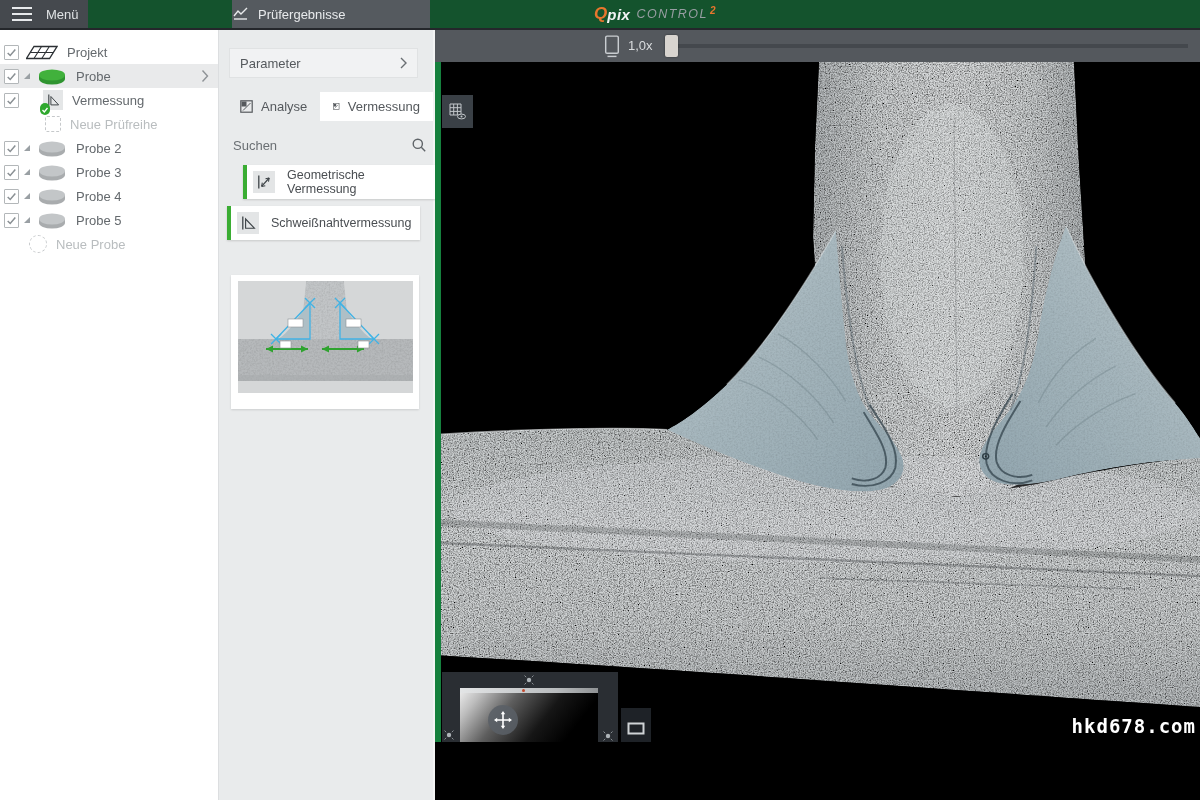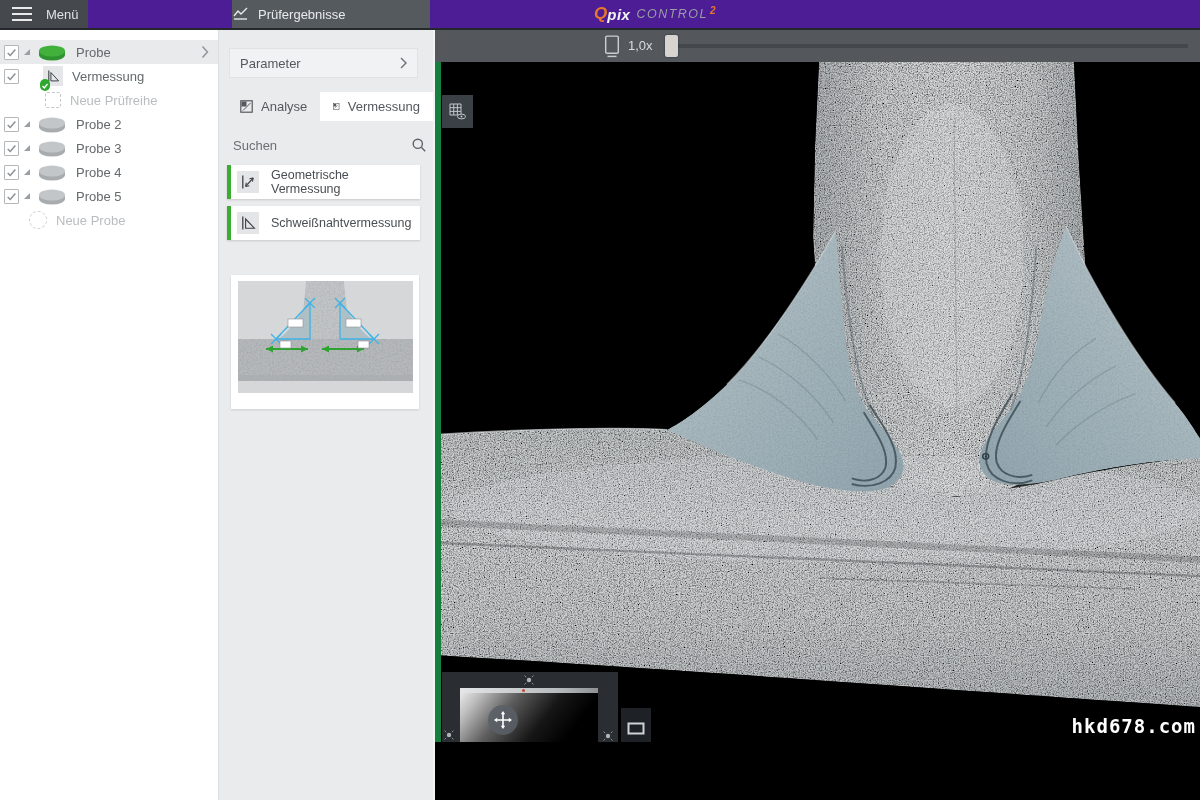--- a/index.html
+++ b/index.html
@@ -1,20 +1,20 @@
 <!DOCTYPE html>
 <html><head>
 <meta charset="utf-8">
 <style>
   html,body{margin:0;padding:0;background:#000;}
   .app{position:relative;width:1200px;height:800px;overflow:hidden;
        font-family:"Liberation Sans",sans-serif;-webkit-font-smoothing:antialiased;}
 
   
-  .topbar{position:absolute;left:0;top:0;width:1200px;height:30px;background:#4c1d95;}
+  .topbar{position:absolute;left:0;top:0;width:1200px;height:30px;background:#14532d;}
   .topbar .bottomline{position:absolute;left:0;top:28px;width:100%;height:2px;background:#24272b;}
   .menu-area{position:absolute;left:0;top:0;width:88px;height:28px;background:#45494e;
              display:flex;align-items:center;gap:14px;padding-left:12px;box-sizing:border-box;color:#dfe2e4;font-size:13px;}
   .hamburger{width:20px;height:14px;display:flex;flex-direction:column;justify-content:space-between;}
   .hamburger span{display:block;height:2px;background:#e8eaec;}
   .tab-program{position:absolute;left:88px;top:0;width:144px;height:30px;background:#3aad33;
                display:flex;align-items:center;gap:9px;padding-left:10px;box-sizing:border-box;color:#fff;font-size:13px;}
   .tab-results{position:absolute;left:232px;top:0;width:198px;height:28px;background:#555a5f;
                display:flex;align-items:center;gap:9px;box-sizing:border-box;color:#e8eaec;font-size:13px;}
   .logo{position:absolute;left:594px;top:0;height:28px;display:flex;align-items:center;}
@@ -115,20 +115,32 @@
       <span class="q">Q</span>
         <span class="pix">pix</span>
       <span class="control">CONTROL</span>
       <span class="mark">2</span>
     </div>
   </div>
 
   <div class="sidebar">
     <div class="tree">
 
+      <div class="trow">
+        <span class="cb">
+          <svg width="11" height="11" viewBox="0 0 13 13">
+              <polyline points="2,7 5,10 11,3" fill="none" stroke="#8a9094" stroke-width="1.8"></polyline>
+            </svg>
+        </span>
+        <svg class="disc" width="32" height="15" viewBox="0 0 32 15">
+          <path d="M8,1.5 L31,1.5 L23.5,13.5 L0.5,13.5 Z" fill="#fff" stroke="#2c3034" stroke-width="1.3"></path>
+          <path d="M15.5,1.5 L8,13.5 M23.3,1.5 L15.8,13.5 M4.2,7.5 L27.2,7.5" stroke="#2c3034" stroke-width="1.1" fill="none"></path>
+        </svg>
+        <span class="label">Projekt</span>
+      </div>
 
       <div class="trow selected">
         <span class="cb">
           <svg width="11" height="11" viewBox="0 0 13 13">
               <polyline points="2,7 5,10 11,3" fill="none" stroke="#8a9094" stroke-width="1.8"></polyline>
             </svg>
         </span>
         <svg class="expander" width="6" height="6" viewBox="0 0 6 6">
             <path d="M0,6 L6,6 L6,0 Z" fill="#9aa0a4"></path>
           </svg>
@@ -275,21 +287,21 @@
           <circle cx="6.8" cy="6.8" r="4.6" fill="none" stroke="#5f6468" stroke-width="1.4"></circle>
           <line x1="10.3" y1="10.3" x2="14.2" y2="14.2" stroke="#5f6468" stroke-width="1.4"></line>
         </svg>
         <svg width="13" height="15" viewBox="0 0 13 15">
           <rect x="1" y="1" width="11" height="13" rx="1" fill="none" stroke="#5f6468" stroke-width="1.3"></rect>
           <line x1="4.6" y1="1" x2="4.6" y2="14" stroke="#5f6468" stroke-width="1.3"></line>
         </svg>
       </span>
     </div>
 
-    <div class="m-item" style="top:135px;">
+    <div class="m-item" style="top:135px;margin-left:16px;">
       <span class="m-icon">
         <svg width="16" height="16" viewBox="0 0 20 20">
           <path d="M3.5,2 v16" stroke="#3c4246" stroke-width="1.6"></path>
           <line x1="7" y1="15.5" x2="16.5" y2="5" stroke="#3c4246" stroke-width="1.5"></line>
           <path d="M16.5,5 l-4.6,0.9 M16.5,5 l-0.9,4.6 M7,15.5 l4.6,-0.9 M7,15.5 l0.9,-4.6" stroke="#3c4246" stroke-width="1.3"></path>
         </svg>
       </span>
       <span class="m-label">Geometrische Vermessung</span>
     </div>
 

